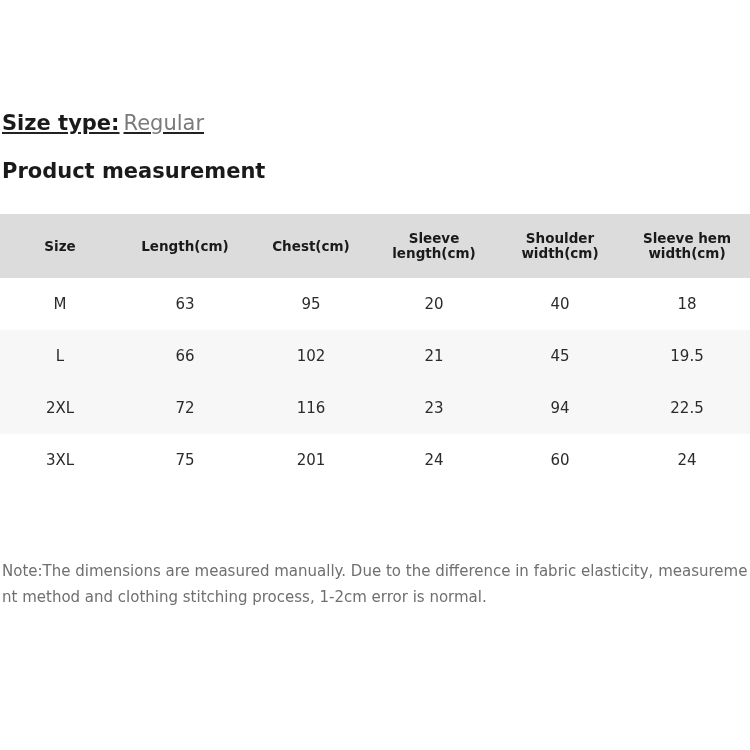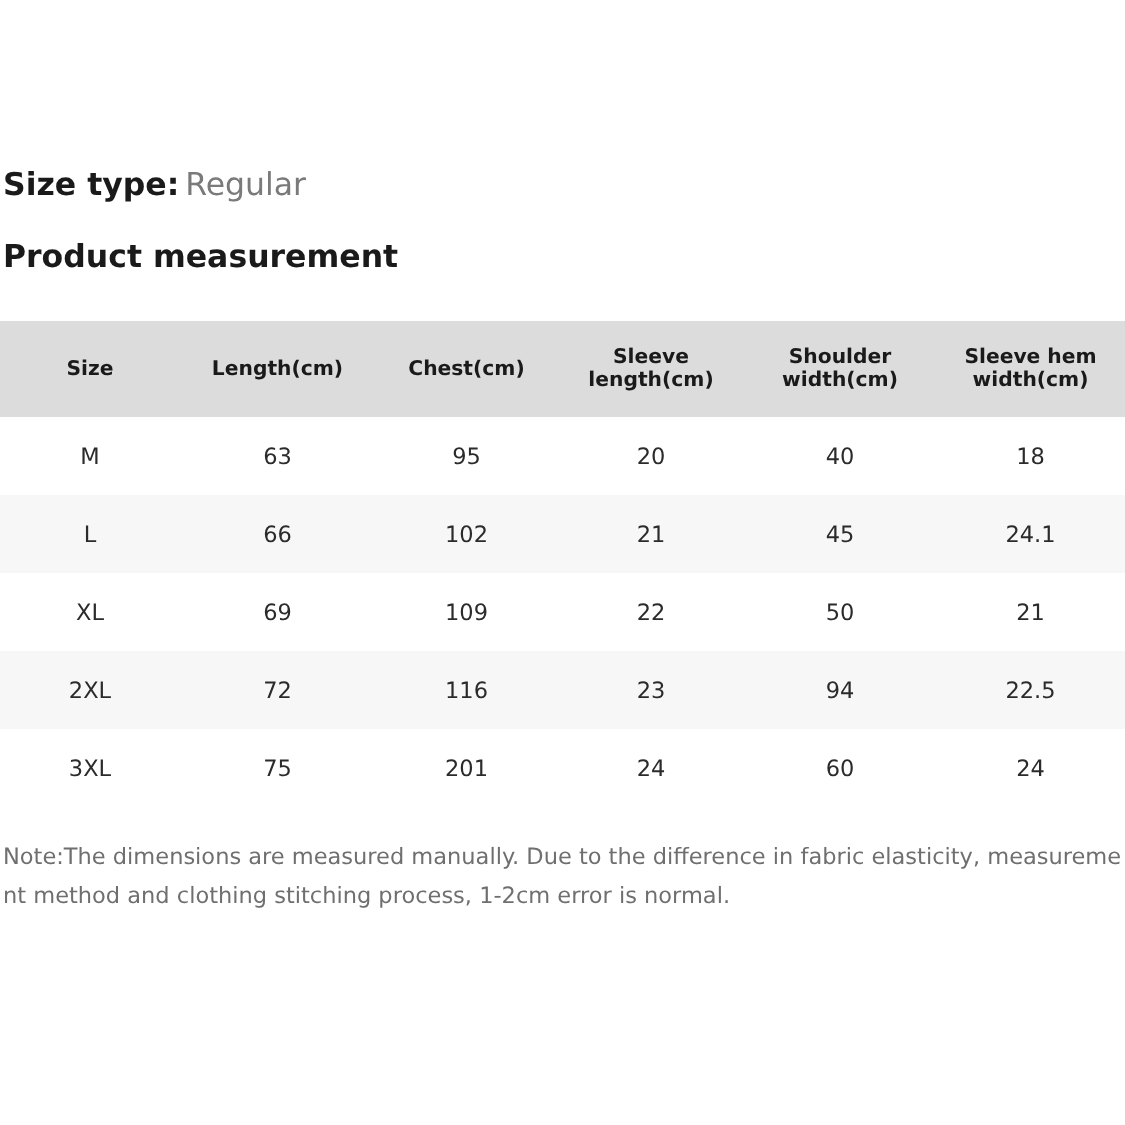--- a/index.html
+++ b/index.html
@@ -20,20 +20,21 @@
     height: 750px;
     box-sizing: border-box;
   }
   .size-type-row {
     position: absolute;
     top: 110px;
     left: 2px;
     font-size: 21px;
     line-height: 26px;
     white-space: nowrap;
+    text-decoration: underline;
   }
   .size-type-label {
     font-weight: bold;
     color: #1a1a1a;
   }
   .size-type-value {
     font-weight: normal;
     color: #7a7a7a;
     margin-left: 4px;
   }
@@ -137,29 +138,21 @@
         <td>20</td>
         <td>40</td>
         <td>18</td>
       </tr>
       <tr class="even">
         <td>L</td>
         <td>66</td>
         <td>102</td>
         <td>21</td>
         <td>45</td>
-        <td>24.1</td>
-      </tr>
-      <tr class="odd">
-        <td>XL</td>
-        <td>69</td>
-        <td>109</td>
-        <td>22</td>
-        <td>50</td>
-        <td>21</td>
+        <td>19.5</td>
       </tr>
       <tr class="even">
         <td>2XL</td>
         <td>72</td>
         <td>116</td>
         <td>23</td>
         <td>94</td>
         <td>22.5</td>
       </tr>
       <tr class="odd">

